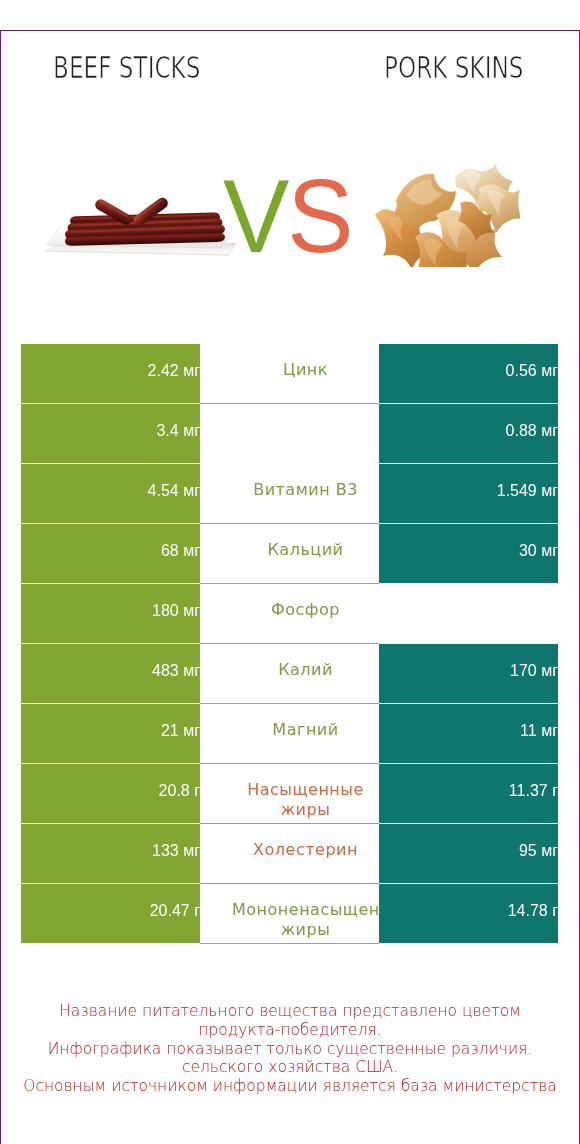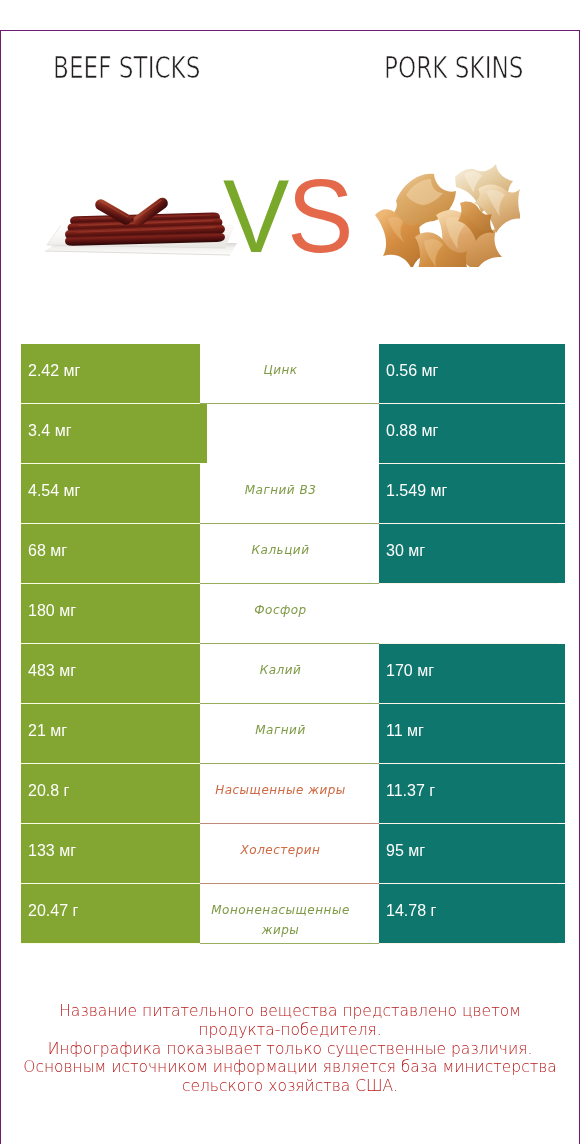--- a/index.html
+++ b/index.html
@@ -19,29 +19,29 @@
       font-family:"Liberation Sans",sans-serif;font-weight:400;letter-spacing:-2px;
       transform-origin:left top;transform:scaleX(0.955);}
   .vs .v{color:#7aa82b;}
   .vs .s{color:#e4694a;}
 
   .grid{position:absolute;left:20px;top:313px;width:537px;}
   .row{background:transparent;}
   .gapL{position:absolute;left:0;top:58.5px;width:179px;height:1.5px;background:#f7fce2;}
   .gapR{position:absolute;left:358px;top:58.5px;width:179px;height:1.5px;background:#fdf3e6;}
   .row{position:relative;height:60px;}
-  .cell{position:absolute;top:0;height:58.5px;display:flex;align-items:center;justify-content:flex-start;
-        text-align:center;line-height:19px;padding-left:7px;}
+  .cell{position:absolute;top:0;height:58.5px;display:flex;align-items:center;justify-content:flex-end;
+        text-align:center;line-height:19px;}
   .cL span,.cR span{position:relative;top:-3px;}
   .cL{left:0;width:179px;background:#82a631;color:#fff;font-size:16px;font-family:"Liberation Sans",sans-serif;}
   .cR{left:358px;width:179px;background:#0f766e;color:#fff;font-size:16px;font-family:"Liberation Sans",sans-serif;}
   .cM{left:179px;width:179px;background:#fff;box-sizing:border-box;height:59.5px;overflow:hidden;
       border-bottom:1px solid #9aad63;align-items:flex-start;padding-top:16px;}
-  .cM .inner{width:147px;text-align:center;font-family:"DejaVu Sans",sans-serif;font-size:12px;
-      letter-spacing:0.5px;line-height:20px;font-style:italic;}
+  .cM .inner{width:147px;text-align:center;font-family:"DejaVu Sans",sans-serif;font-size:16px;
+      letter-spacing:0.5px;line-height:20px;}
   .cM.win-l{color:#7f9a45;border-bottom-color:#9aad63;}
   .cM.win-r{color:#ce6942;border-bottom-color:#c08d7e;}
 
   .foot{position:absolute;left:0;top:971px;width:578px;text-align:center;font-size:15.5px;color:#b91c1c;line-height:18.8px;
         font-family:"DejaVu Sans",sans-serif;font-weight:300;}
 </style>
 </head>
 <body>
 
 <div class="page">
@@ -220,21 +220,21 @@
           <span>0.88 мг</span>
         </div>
       </div>
       <div class="row">
         <div class="gapL"></div>
         <div class="gapR"></div>
         <div class="cell cL">
           <span>4.54 мг</span>
         </div>
         <div class="cell cM win-l">
-          <div class="inner">Магний B3</div>
+          <div class="inner">Витамин B3</div>
         </div>
         <div class="cell cR">
           <span>1.549 мг</span>
         </div>
       </div>
       <div class="row">
         <div class="gapL"></div>
         <div class="gapR"></div>
         <div class="cell cL">
           <span>68 мг</span>
@@ -320,16 +320,16 @@
         <div class="cell cR">
           <span>14.78 г</span>
         </div>
       </div>
     </div>
 
   <div class="foot" id="foot">
       <div>Название питательного вещества представлено цветом</div>
       <div>продукта-победителя.</div>
       <div>Инфографика показывает только существенные различия.</div>
+      <div>сельского хозяйства США.</div>
       <div>Основным источником информации является база министерства</div>
-      <div>сельского хозяйства США.</div>
     </div>
 </div>
 
 </body></html>

